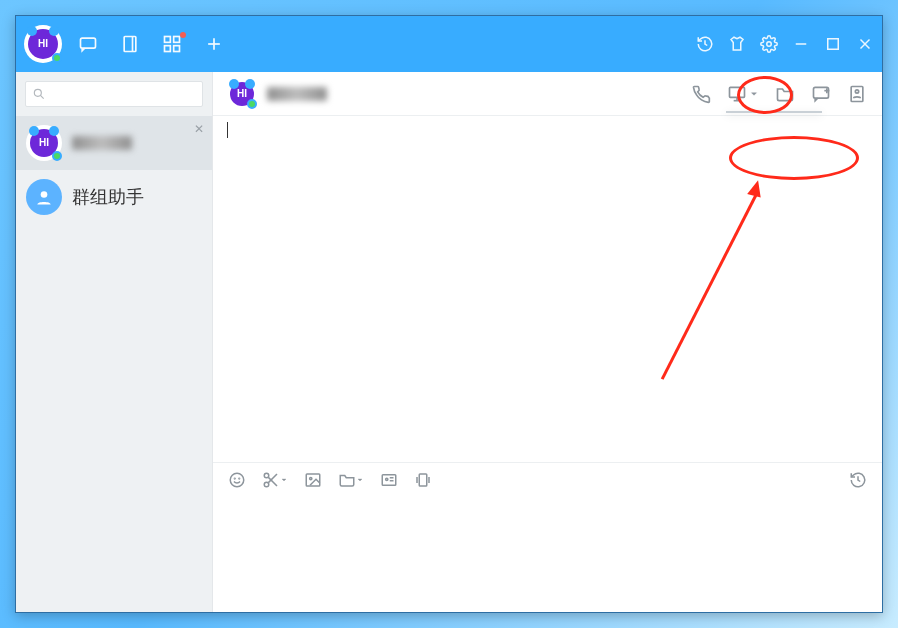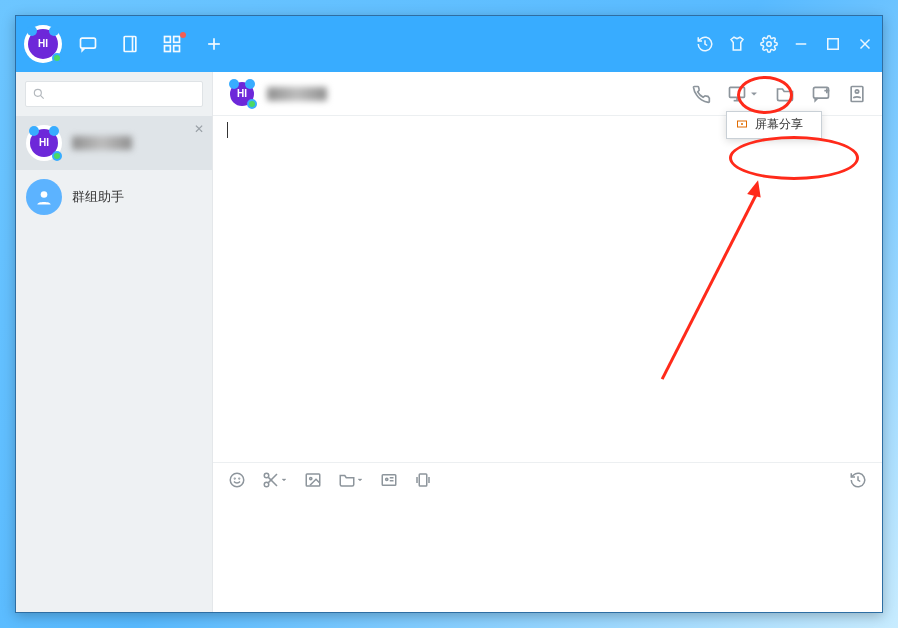--- a/index.html
+++ b/index.html
@@ -41,21 +41,21 @@
     width:100%; height:26px; background:#fff; border:1px solid #dfe3e6; border-radius:2px;
     display:flex; align-items:center; padding:0 6px; color:#b3b8bd;
   }
   .search svg { stroke:#b3b8bd; }
   .contact {
     height:54px; display:flex; align-items:center; padding:0 10px; position:relative;
     cursor:pointer;
   }
   .contact.selected { background:#dfe4e8; }
   .contact .av { width:36px; height:36px; border-radius:50%; margin-right:10px; display:flex; align-items:center; justify-content:center; position:relative;}
-  .contact .name { font-size:13px; color:#333; }
+  .contact .name { font-size:18px; color:#333; }
   .contact .close { position:absolute; right:8px; top:6px; color:#9aa1a7; font-size:12px; cursor:pointer;}
   .blur-name {
     display:inline-block; width:60px; height:14px;
     background:linear-gradient(90deg,#8f8f8f,#bdbdbd,#8f8f8f);
     filter:blur(3px); border-radius:2px;
   }
 
   .chat { flex:1; display:flex; flex-direction:column; background:#fff; }
   .chat-header {
     height:44px; border-bottom:1px solid #eceff1; display:flex; align-items:center;
@@ -243,29 +243,20 @@
               <svg width="20" height="20" viewBox="0 0 24 24" fill="none" stroke-width="2">
                   <rect x="3" y="4" width="18" height="12" rx="1"></rect>
                   <line x1="8" y1="20" x2="16" y2="20"></line>
                   <line x1="12" y1="16" x2="12" y2="20"></line>
                 </svg>
               <svg width="10" height="10" viewBox="0 0 24 24" fill="#8d959c" style="margin-left:2px">
                   <path d="M6 9l6 6 6-6z"></path>
                 </svg>
             </div>
             <div class="dropdown">
-              <div class="item">
-                <span class="mi">
-                    <svg width="12" height="12" viewBox="0 0 24 24" fill="none" stroke-width="2">
-                      <rect x="3" y="4" width="18" height="12"></rect>
-                      <path d="M12 8v4m-2-2h4"></path>
-                    </svg>
-                  </span>
-                <span>屏幕分享</span>
-              </div>
             </div>
           </div>
           <div class="tool-btn">
             <svg width="20" height="20" viewBox="0 0 24 24" fill="none" stroke-width="2">
                 <path d="M3 6h6l2 3h10v9a2 2 0 0 1-2 2H5a2 2 0 0 1-2-2V6z"></path>
               </svg>
           </div>
           <div class="tool-btn">
             <svg width="20" height="20" viewBox="0 0 24 24" fill="none" stroke-width="2">
                 <rect x="3" y="4" width="18" height="13" rx="2"></rect>

